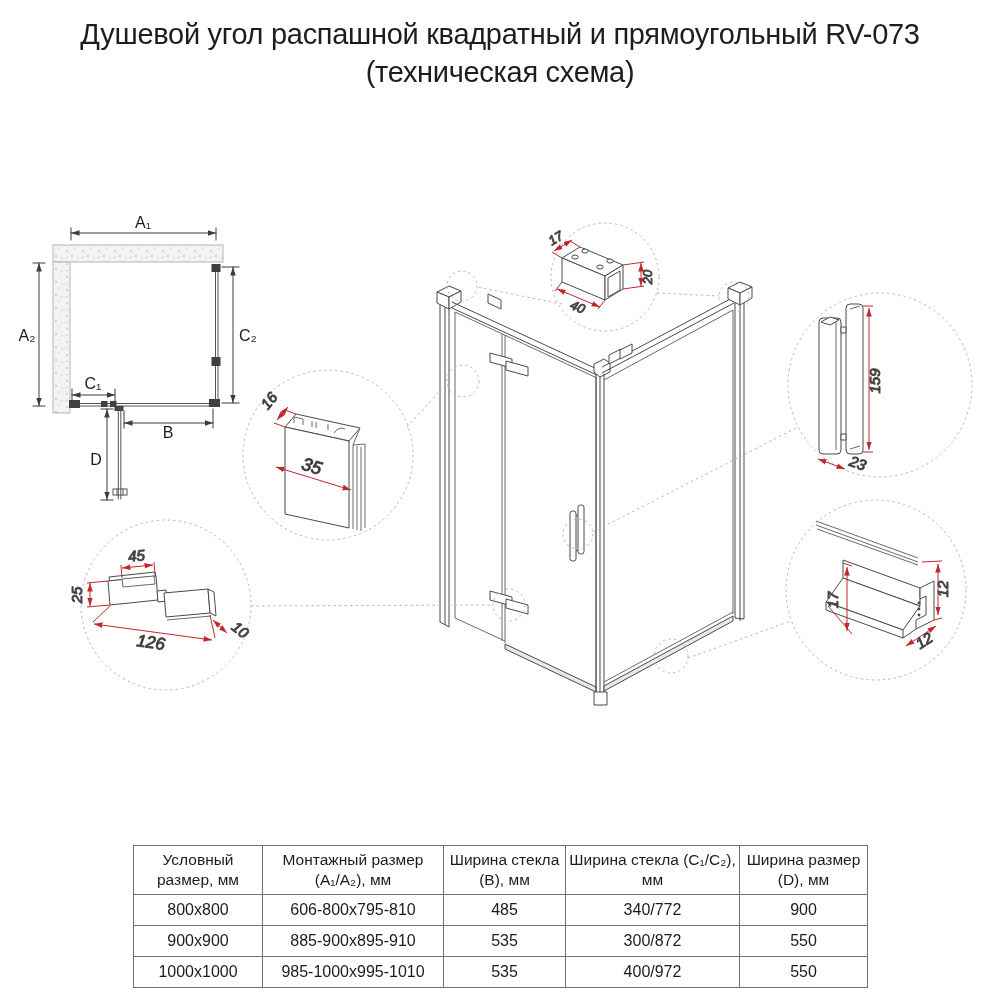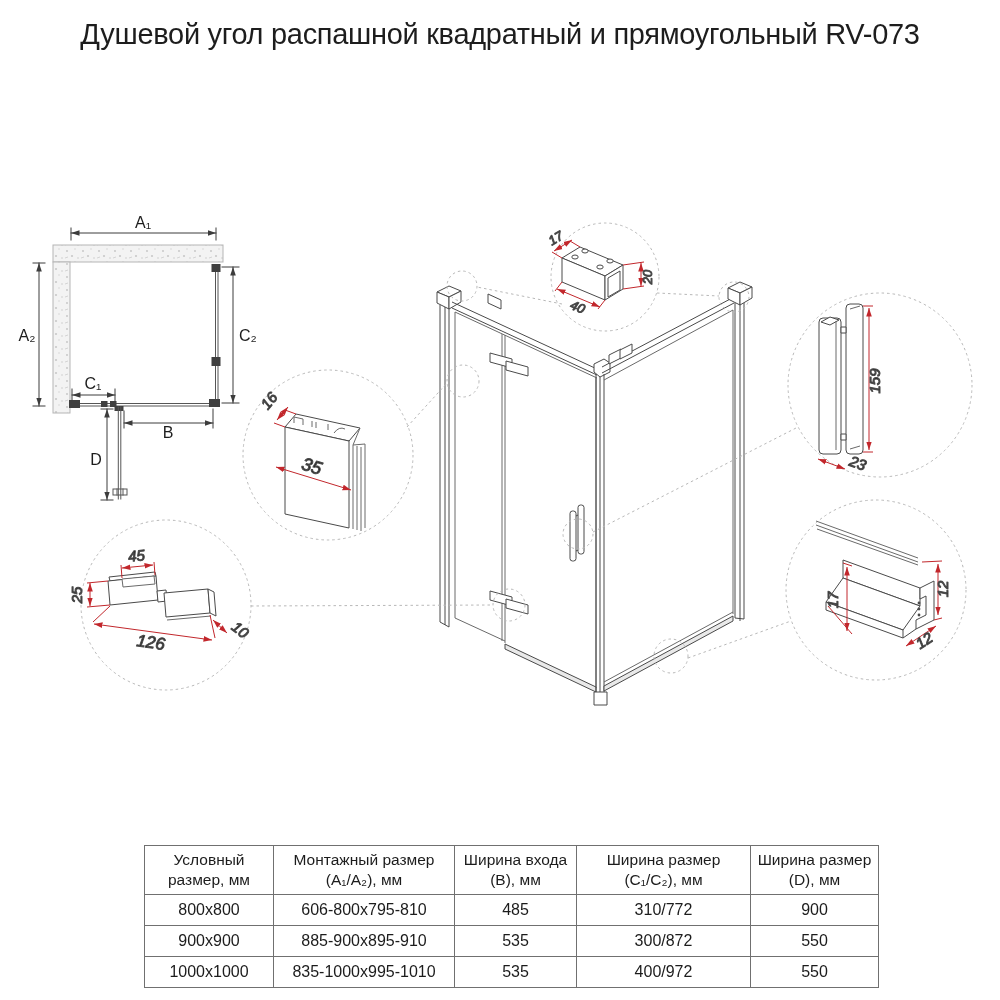--- a/index.html
+++ b/index.html
@@ -5,33 +5,34 @@
   html,body{margin:0;padding:0;background:#fff;}
   .stage{position:relative;width:1000px;height:1000px;background:#fff;overflow:hidden;
          font-family:"Liberation Sans",sans-serif;color:#1c1c1c;}
   .title{position:absolute;top:16px;left:0;width:1000px;text-align:center;
          font-size:29px;line-height:1.30;color:#1d1d1d;letter-spacing:-0.3px;}
   svg.drawing{position:absolute;left:0;top:0;}
   svg text{font-family:"Liberation Sans",sans-serif;fill:#1d1d1d;}
   .planlbl{font-size:16px;}
   .dim{font-size:15px;font-style:italic;}
   .dimS{font-size:13px;font-style:italic;}
-  table.spec{position:absolute;left:144px;top:845px;width:734px;border-collapse:collapse;
+  table.spec{position:absolute;left:133px;top:845px;width:734px;border-collapse:collapse;
              table-layout:fixed;text-align:center;}
   table.spec th,table.spec td{border:1px solid #707070;font-weight:normal;padding:0 2px;}
   table.spec th{height:48px;font-size:15.5px;line-height:1.3;}
   table.spec td{height:30px;font-size:16px;}
 </style>
 </head>
 <body>
 
 <div class="stage">
 
   <div class="title">
     <div>Душевой угол распашной квадратный и прямоугольный RV-073</div>
+    <div>(техническая схема)</div>
   </div>
 
   <svg class="drawing" width="1000" height="1000" viewBox="0 0 1000 1000">
     <defs>
       <pattern id="speck" width="16" height="13" patternUnits="userSpaceOnUse">
         <rect width="16" height="13" fill="#f3f3f3"></rect>
         <circle cx="3" cy="4" r="0.9" fill="#c4c4c4"></circle>
         <circle cx="11" cy="2" r="0.7" fill="#cfcfcf"></circle>
         <circle cx="8" cy="9" r="1.1" fill="#c9c9c9"></circle>
         <circle cx="14" cy="11" r="0.7" fill="#c4c4c4"></circle>
@@ -332,42 +333,42 @@
         <col style="width:129px">
         <col style="width:181px">
         <col style="width:122px">
         <col style="width:174px">
         <col style="width:128px">
       </colgroup>
     <thead>
       <tr>
         <th>Условный размер, мм</th>
         <th>Монтажный размер (A₁/A₂), мм</th>
-        <th>Ширина входа (B), мм</th>
-        <th>Ширина размер (C₁/C₂), мм</th>
+        <th>Ширина стекла (B), мм</th>
+        <th>Ширина стекла (C₁/C₂), мм</th>
         <th>Ширина размер (D), мм</th>
       </tr>
     </thead>
     <tbody>
       <tr>
         <td>800x800</td>
         <td>606-800x795-810</td>
         <td>485</td>
-        <td>310/772</td>
+        <td>340/772</td>
         <td>900</td>
       </tr>
       <tr>
         <td>900x900</td>
         <td>885-900x895-910</td>
         <td>535</td>
         <td>300/872</td>
         <td>550</td>
       </tr>
       <tr>
         <td>1000x1000</td>
-        <td>835-1000x995-1010</td>
+        <td>985-1000x995-1010</td>
         <td>535</td>
         <td>400/972</td>
         <td>550</td>
       </tr>
     </tbody>
   </table>
 </div>
 
 </body></html>

